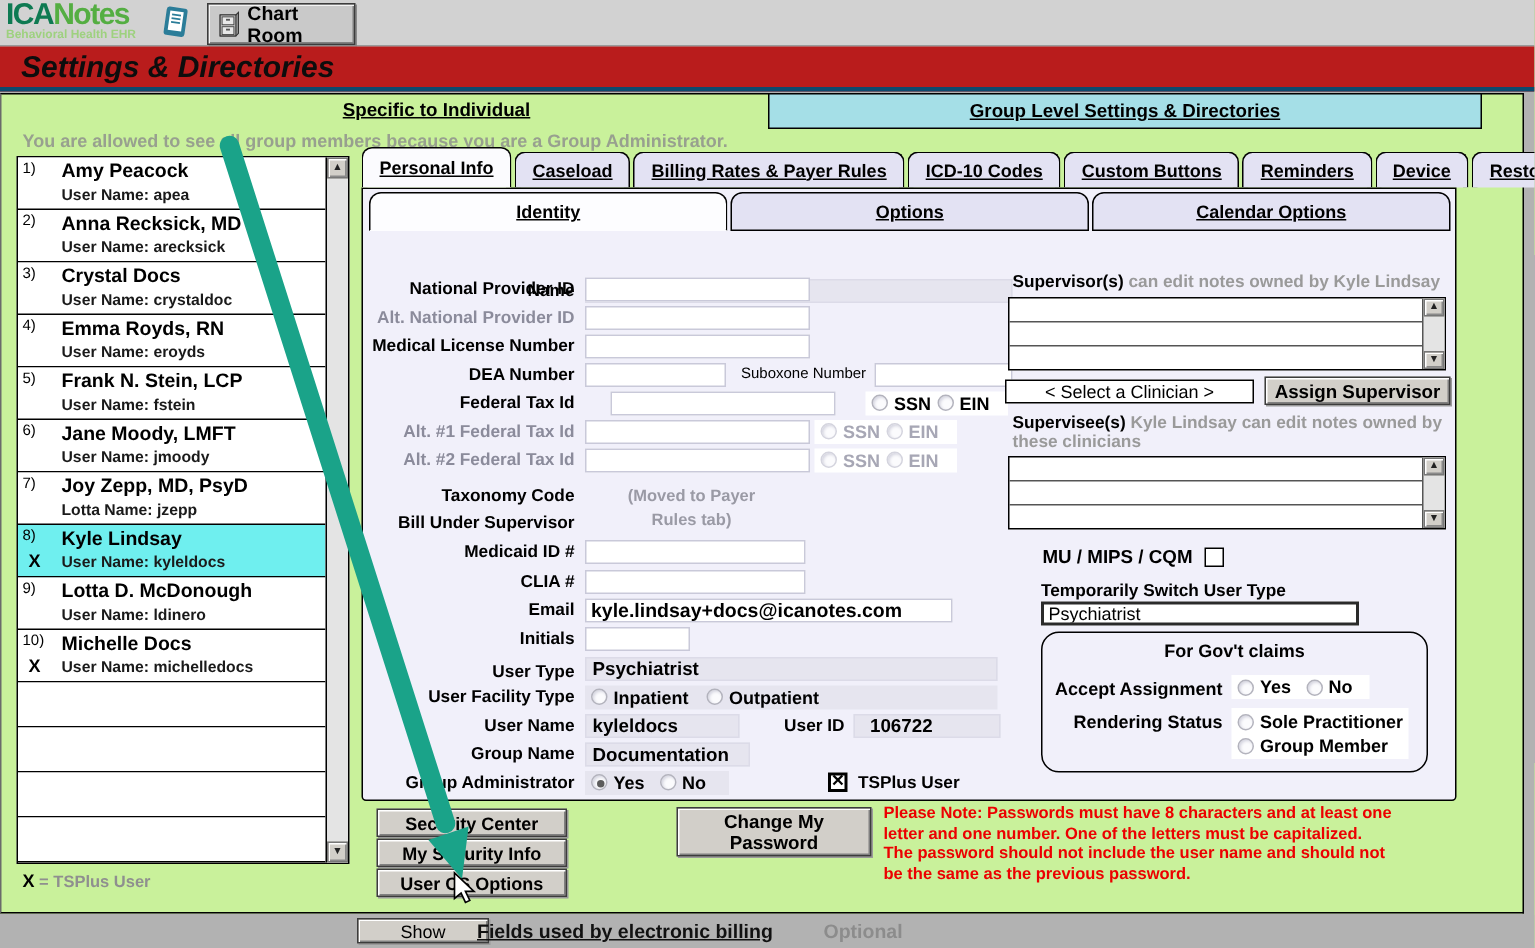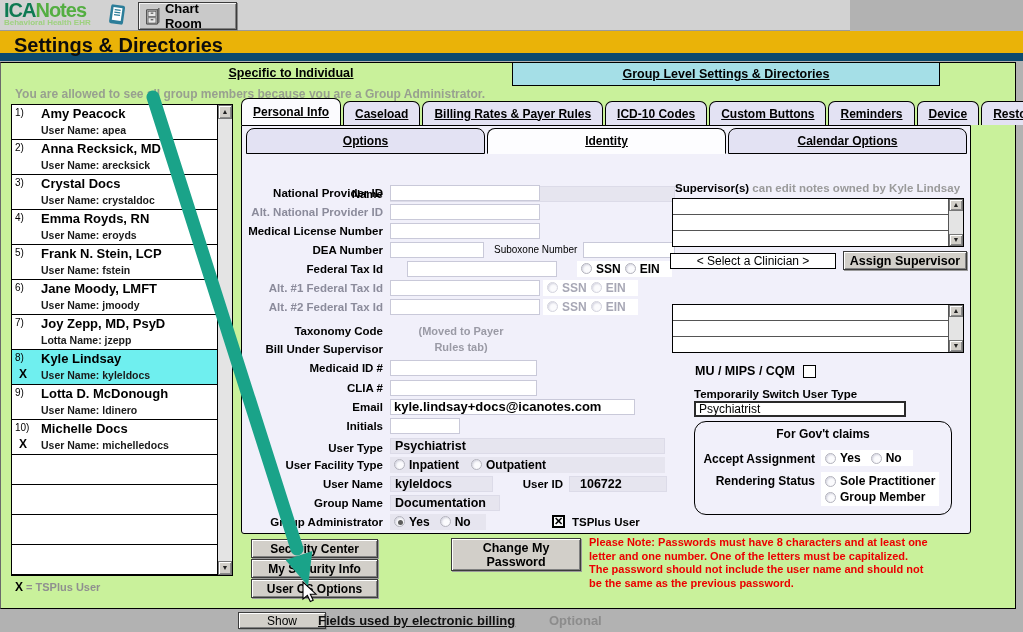--- a/index.html
+++ b/index.html
@@ -1,40 +1,40 @@
 <!DOCTYPE html>
 <html><head>
 <meta charset="utf-8">
 <style>
   * { margin:0; padding:0; box-sizing:border-box; }
   html,body { width:1023px; height:632px; }
   body { font-family:"Liberation Sans", sans-serif; background:#b2b2b2; position:relative; overflow:hidden; }
   #app { position:absolute; inset:0; width:1023px; height:632px; }
 
   
-  .topbar { position:absolute; left:0; top:0; width:850px; height:31px; background:#d2d2d2; border-bottom:1px solid #9a9a9a; }
+  .topbar { position:absolute; left:0; top:0; width:1023px; height:31px; background:#d2d2d2; border-bottom:1px solid #9a9a9a; }
   .logo { position:absolute; left:4px; top:1px; width:125px; height:29px; }
   .logo-line { font-weight:800; font-size:20px; line-height:19px; letter-spacing:-1px; white-space:nowrap; }
   .logo-ica { color:#0e7a52; }
   .logo-notes { color:#54ae42; }
   .logo-tagline { font-size:8px; font-weight:bold; color:#9ed17f; letter-spacing:0; margin-top:-2px; }
   .logo-doc { position:absolute; right:2px; top:2px; width:20px; height:24px; }
   .chart-room { position:absolute; left:138px; top:2px; width:99px; height:28px; background:#c9c9c9;
     border:1px solid #3c3c3c; box-shadow:inset 1px 1px 0 #f4f4f4, inset -1px -1px 0 #808080, 1px 1px 0 #8a8a8a;
     display:flex; align-items:center; gap:5px; padding:0 6px; cursor:pointer; }
   .chart-room span { font-weight:bold; font-size:13px; color:#000; }
-  .titleband { position:absolute; left:0; top:31px; width:1023px; height:30px; background:#eab308; border-bottom:8px solid #0c4a6e; }
+  .titleband { position:absolute; left:0; top:31px; width:1023px; height:30px; background:#b91c1c; border-bottom:3px solid #0c4a6e;font-style:italic; }
   .titleband h1 { position:absolute; left:14px; top:3px; font-size:20px; font-weight:bold; color:#0d0d0d; }
 
   
   .greenpanel { position:absolute; left:0; top:62px; width:1016px; height:547px; background:#c9f19b;
     border-top:1px solid #000; border-left:1px solid #6a6a6a; border-right:1px solid #000; border-bottom:1px solid #000; }
   .tab-individual { position:absolute; left:80px; top:3px; width:420px; text-align:center;
     font-weight:bold; font-size:12.5px; text-decoration:underline; color:#000; cursor:pointer; }
-  .tab-group { position:absolute; left:511px; top:-1px; width:428px; height:24px; background:#a5dfe7;
+  .tab-group { position:absolute; left:511px; top:-1px; width:476px; height:24px; background:#a5dfe7;
     border:1px solid #000; display:flex; align-items:center; justify-content:center; cursor:pointer; }
   .tab-group span { font-weight:bold; font-size:12.5px; text-decoration:underline; color:#000; }
   .admin-note { position:absolute; left:14px; top:24px; font-weight:bold; font-size:12px; color:#98a08f; }
 
   
   .userlist { position:absolute; left:10px; top:41px; width:222px; height:472px; background:#fff; border:1px solid #000; }
   .u-rows { position:absolute; left:0; top:0; right:15px; bottom:0; }
   .u-row { height:35px; border-bottom:1px solid #000; position:relative; background:#fff; cursor:pointer; }
   .u-row.selected { background:#6fefef; }
   .u-row.empty { height:30px; }
@@ -251,25 +251,25 @@
         <div class="mtab">
           <span>Device</span>
         </div>
         <div class="mtab">
           <span>Restore Deleted</span>
         </div>
       </div>
 
     <div class="mainpanel">
       <div class="subtabs" id="sub-tabs">
+          <div class="stab active">
+            <span>Identity</span>
+          </div>
           <div class="stab">
             <span>Options</span>
-          </div>
-          <div class="stab active">
-            <span>Identity</span>
           </div>
           <div class="stab">
             <span>Calendar Options</span>
           </div>
         </div>
 
       <div class="fr" style="top:39px;margin-top:20px;">
         <div class="flabel">Name</div>
         <div class="fgray" style="width:285px;">Kyle Lindsay</div>
       </div>
@@ -387,20 +387,21 @@
         <div class="lb-line" style="top:15px;"></div>
         <div class="lb-line" style="top:31px;"></div>
         <div class="lb-scroll">
           <div class="sb-btn sb-up" style="height:12px; line-height:10px;">▲</div>
           <div class="sb-btn sb-down" style="height:12px; line-height:10px;">▼</div>
         </div>
       </div>
       <div class="selclin" style="left:428px; top:127px;">&lt; Select a Clinician &gt;</div>
       <button class="btn assignbtn" style="left:601px; top:125px;">Assign Supervisor</button>
 
+      <div class="rc-head" style="left:433px; top:150px;"><b>Supervisee(s)</b><span> Kyle Lindsay can edit notes owned by these clinicians</span></div>
       <div class="listbox" style="left:430px; top:178px; height:49px;">
         <div class="lb-line" style="top:15px;"></div>
         <div class="lb-line" style="top:31px;"></div>
         <div class="lb-scroll">
           <div class="sb-btn sb-up" style="height:12px; line-height:10px;">▲</div>
           <div class="sb-btn sb-down" style="height:12px; line-height:10px;">▼</div>
         </div>
       </div>
 
       <div class="murow" style="left:453px; top:238px;">

